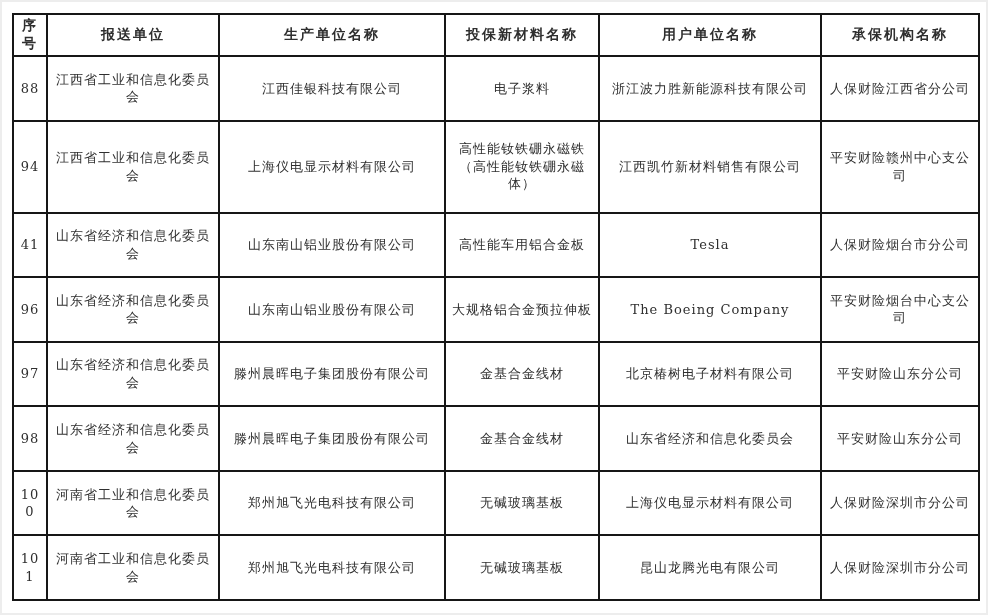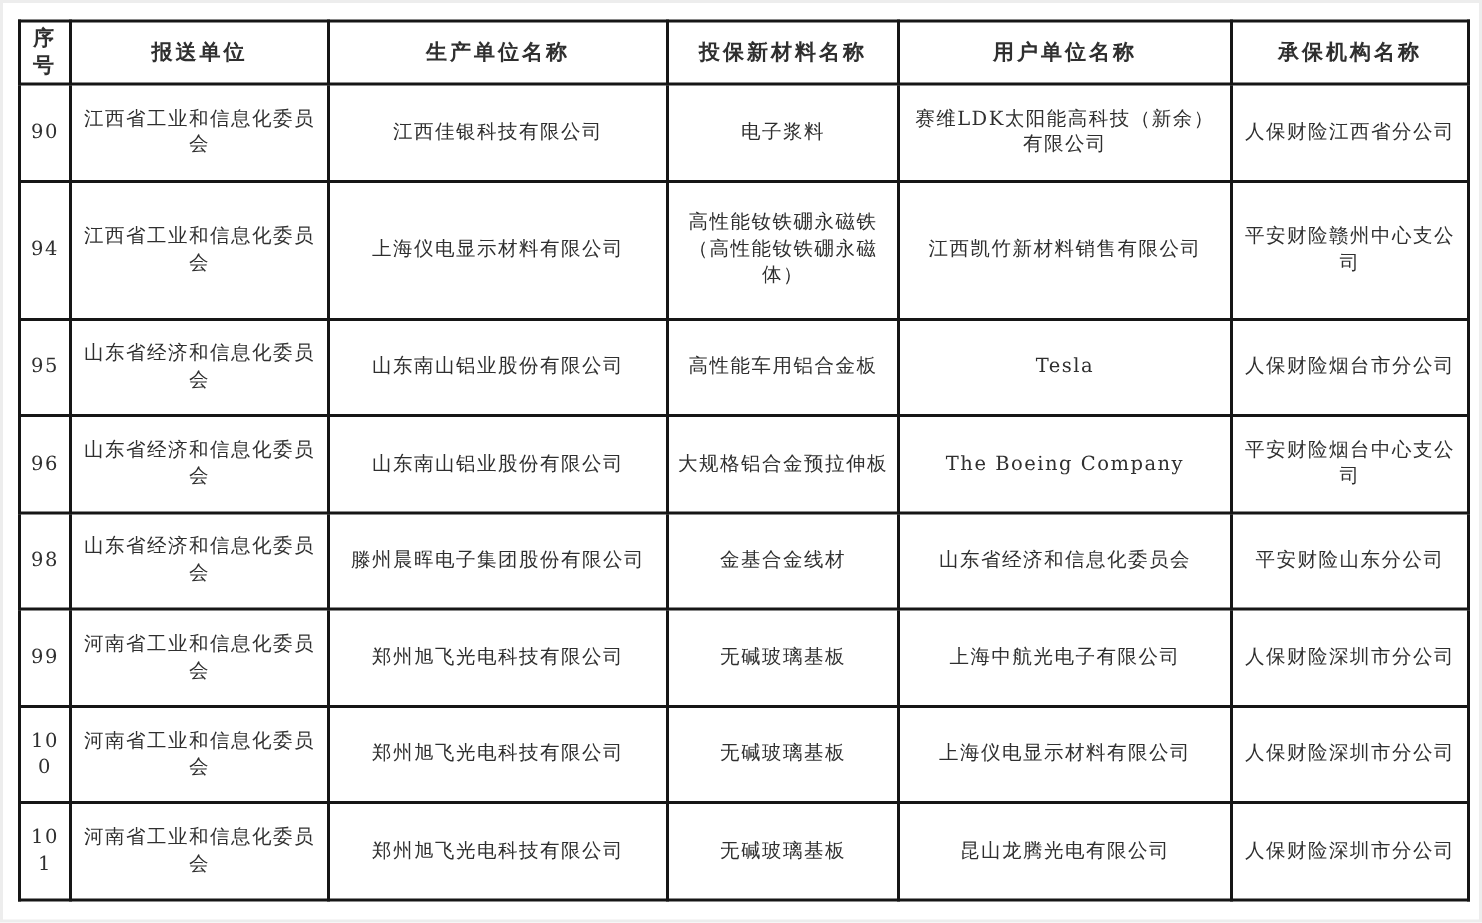--- a/index.html
+++ b/index.html
@@ -67,66 +67,66 @@
       <th>序号</th>
       <th>报送单位</th>
       <th>生产单位名称</th>
       <th>投保新材料名称</th>
       <th>用户单位名称</th>
       <th>承保机构名称</th>
     </tr>
   </thead>
   <tbody>
     <tr>
-      <td>90</td>
+      <td>88</td>
       <td>江西省工业和信息化委员会</td>
       <td>江西佳银科技有限公司</td>
       <td>电子浆料</td>
-      <td>赛维LDK太阳能高科技（新余）有限公司</td>
+      <td>浙江波力胜新能源科技有限公司</td>
       <td>人保财险江西省分公司</td>
     </tr>
     <tr>
       <td>94</td>
       <td>江西省工业和信息化委员会</td>
       <td>上海仪电显示材料有限公司</td>
       <td>高性能钕铁硼永磁铁（高性能钕铁硼永磁体）</td>
       <td>江西凯竹新材料销售有限公司</td>
       <td>平安财险赣州中心支公司</td>
     </tr>
     <tr>
-      <td>95</td>
+      <td>41</td>
       <td>山东省经济和信息化委员会</td>
       <td>山东南山铝业股份有限公司</td>
       <td>高性能车用铝合金板</td>
       <td>Tesla</td>
       <td>人保财险烟台市分公司</td>
     </tr>
     <tr>
       <td>96</td>
       <td>山东省经济和信息化委员会</td>
       <td>山东南山铝业股份有限公司</td>
       <td>大规格铝合金预拉伸板</td>
       <td>The Boeing Company</td>
       <td>平安财险烟台中心支公司</td>
     </tr>
     <tr>
+      <td>97</td>
+      <td>山东省经济和信息化委员会</td>
+      <td>滕州晨晖电子集团股份有限公司</td>
+      <td>金基合金线材</td>
+      <td>北京椿树电子材料有限公司</td>
+      <td>平安财险山东分公司</td>
+    </tr>
+    <tr>
       <td>98</td>
       <td>山东省经济和信息化委员会</td>
       <td>滕州晨晖电子集团股份有限公司</td>
       <td>金基合金线材</td>
       <td>山东省经济和信息化委员会</td>
       <td>平安财险山东分公司</td>
-    </tr>
-    <tr>
-      <td>99</td>
-      <td>河南省工业和信息化委员会</td>
-      <td>郑州旭飞光电科技有限公司</td>
-      <td>无碱玻璃基板</td>
-      <td>上海中航光电子有限公司</td>
-      <td>人保财险深圳市分公司</td>
     </tr>
     <tr>
       <td>100</td>
       <td>河南省工业和信息化委员会</td>
       <td>郑州旭飞光电科技有限公司</td>
       <td>无碱玻璃基板</td>
       <td>上海仪电显示材料有限公司</td>
       <td>人保财险深圳市分公司</td>
     </tr>
     <tr>

